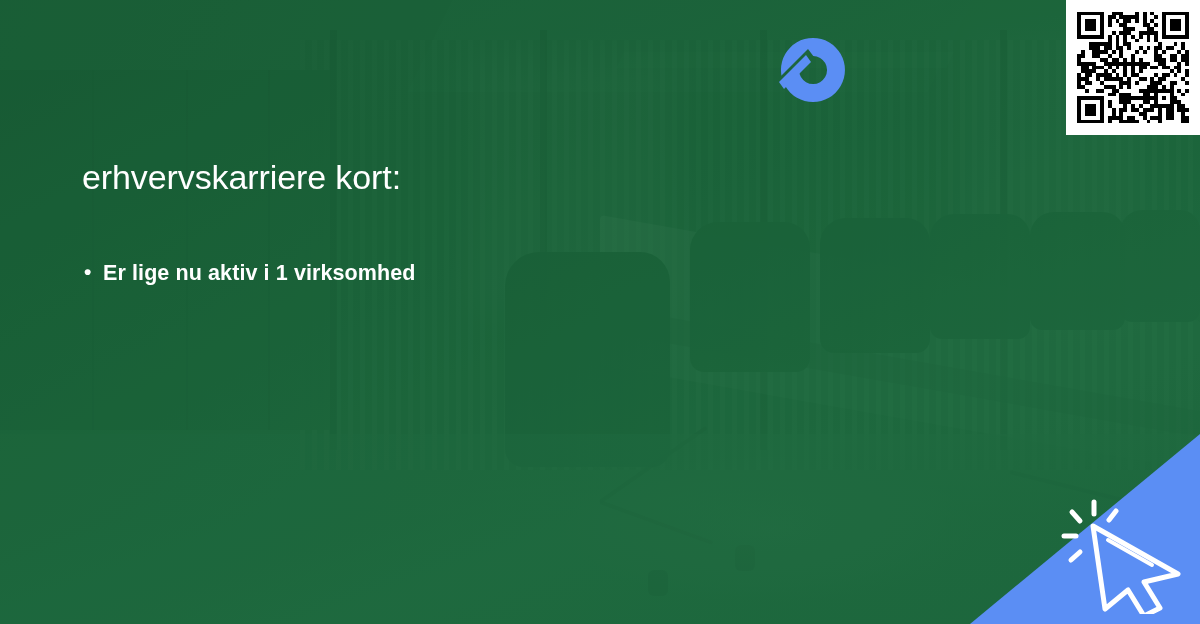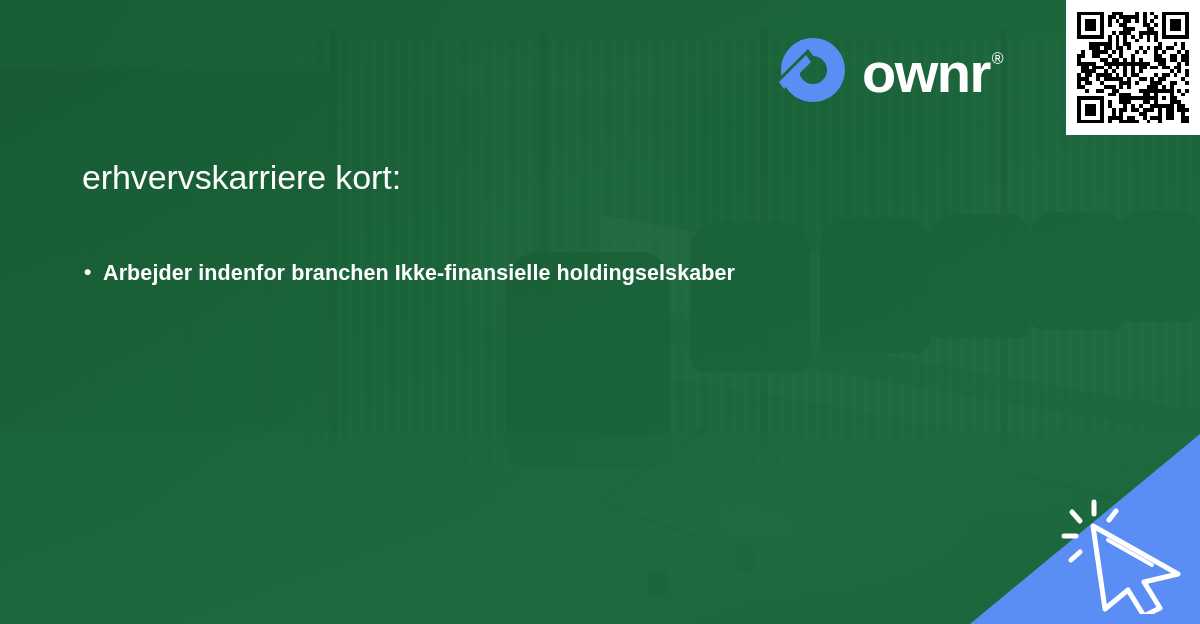--- a/index.html
+++ b/index.html
@@ -1180,23 +1180,22 @@
         <mask id="slashMask">
           <rect x="0" y="0" width="70" height="70" fill="#fff"></rect>
           <polygon points="-6,50 30,14 36,22 2,56" fill="#000"></polygon>
         </mask>
       </defs>
       <g mask="url(#slashMask)">
         <path d="M35 3 a32 32 0 1 1 -0.1 0 Z M35 21 a14 14 0 1 0 0.1 0 Z" fill="#5b8ef4" fill-rule="evenodd"></path>
       </g>
       <polygon points="1,47 28,20 33,27 6,54" fill="#5b8ef4"></polygon>
     </svg>
-    <div class="logo-word"><span>ownr</span><span class="logo-reg">®</span></div>
   </div>
 
   <div class="content">
     <h2 class="title-line2">erhvervskarriere kort:</h2>
     <ul class="bullets" id="bullet-list">
-        <li>Arbejder indenfor branchen Ikke-finansielle holdingselskaber</li>
+        <li>Er lige nu aktiv i 1 virksomhed</li>
       </ul>
   </div>
 
 </div>
 
 </body></html>

